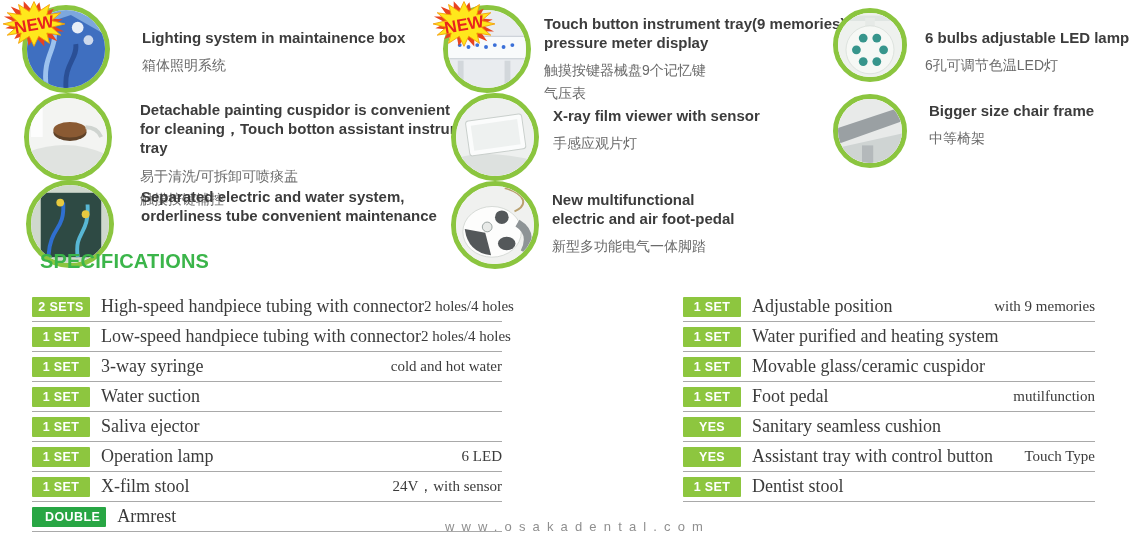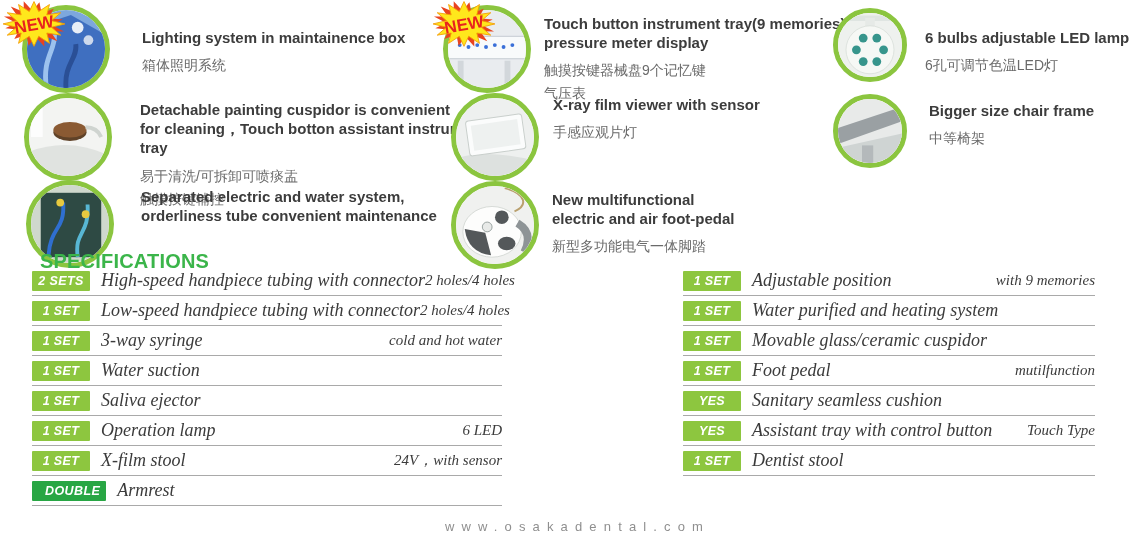--- a/index.html
+++ b/index.html
@@ -14,31 +14,31 @@
   .f3 .circle,.f6 .circle{width:64px;height:64px;}
   .ftext{max-width:330px;}
   .ftitle{font-size:15px;font-weight:bold;color:#3c3c3c;line-height:1.28;white-space:pre-line;}
   .fzh{font-size:14px;color:#6a6a6a;margin-top:7px;line-height:1.65;white-space:pre-line;}
   .new-badge{position:absolute;width:64px;height:50px;z-index:3;}
 
   .f1{left:22px;top:5px}  .f1 .ftext{margin-left:32px;margin-top:23px}
   .f2{left:443px;top:5px} .f2 .ftext{margin-left:13px;margin-top:9px}  .f2 .ftext{max-width:340px}
   .f3{left:833px;top:8px} .f3 .ftext{margin-left:18px;margin-top:20px}
   .f4{left:24px;top:93px} .f4 .ftext{margin-left:28px;margin-top:7px}  .f4 .ftext{max-width:360px}
-  .f5{left:451px;top:93px}.f5 .ftext{margin-left:14px;margin-top:2px}
+  .f5{left:451px;top:93px}.f5 .ftext{margin-left:14px;margin-top:13px}
   .f6{left:833px;top:94px}.f6 .ftext{margin-left:22px;margin-top:7px}
   .f7{left:26px;top:180px}.f7 .ftext{margin-left:27px;margin-top:7px}
   .f8{left:451px;top:181px}.f8 .ftext{margin-left:13px;margin-top:9px}
   .f1 .new-badge{left:-20px;top:-5px}
   .f2 .new-badge{left:-11px;top:-5px}
 
   
   .spec-heading{position:absolute;left:40px;top:250px;font-size:20px;font-weight:bold;
                 color:#3bb54a;letter-spacing:.2px;}
-  .spec-table{position:absolute;top:266px;font-style:italic;}
+  .spec-table{position:absolute;top:292px;}
   .left-table{left:32px;width:470px;}
   .right-table{left:683px;width:412px;}
   .srow{display:flex;align-items:center;height:29px;border-bottom:1px solid #a9a9a9;}
   .qty{flex:none;display:inline-flex;align-items:center;justify-content:center;
        min-width:58px;height:20px;padding:0 6px;box-sizing:border-box;border-radius:1px;
        background:#8dc63f;color:#fff;font-size:12.5px;font-weight:bold;letter-spacing:.4px;}
   .qty-dark{background:#28a644;padding-left:13px;}
   .sname{margin-left:11px;font-family:"Liberation Serif",serif;font-size:18px;color:#3b3b3b;
          white-space:nowrap;}
   .sval{margin-left:auto;font-family:"Liberation Serif",serif;font-size:15px;color:#3b3b3b;

